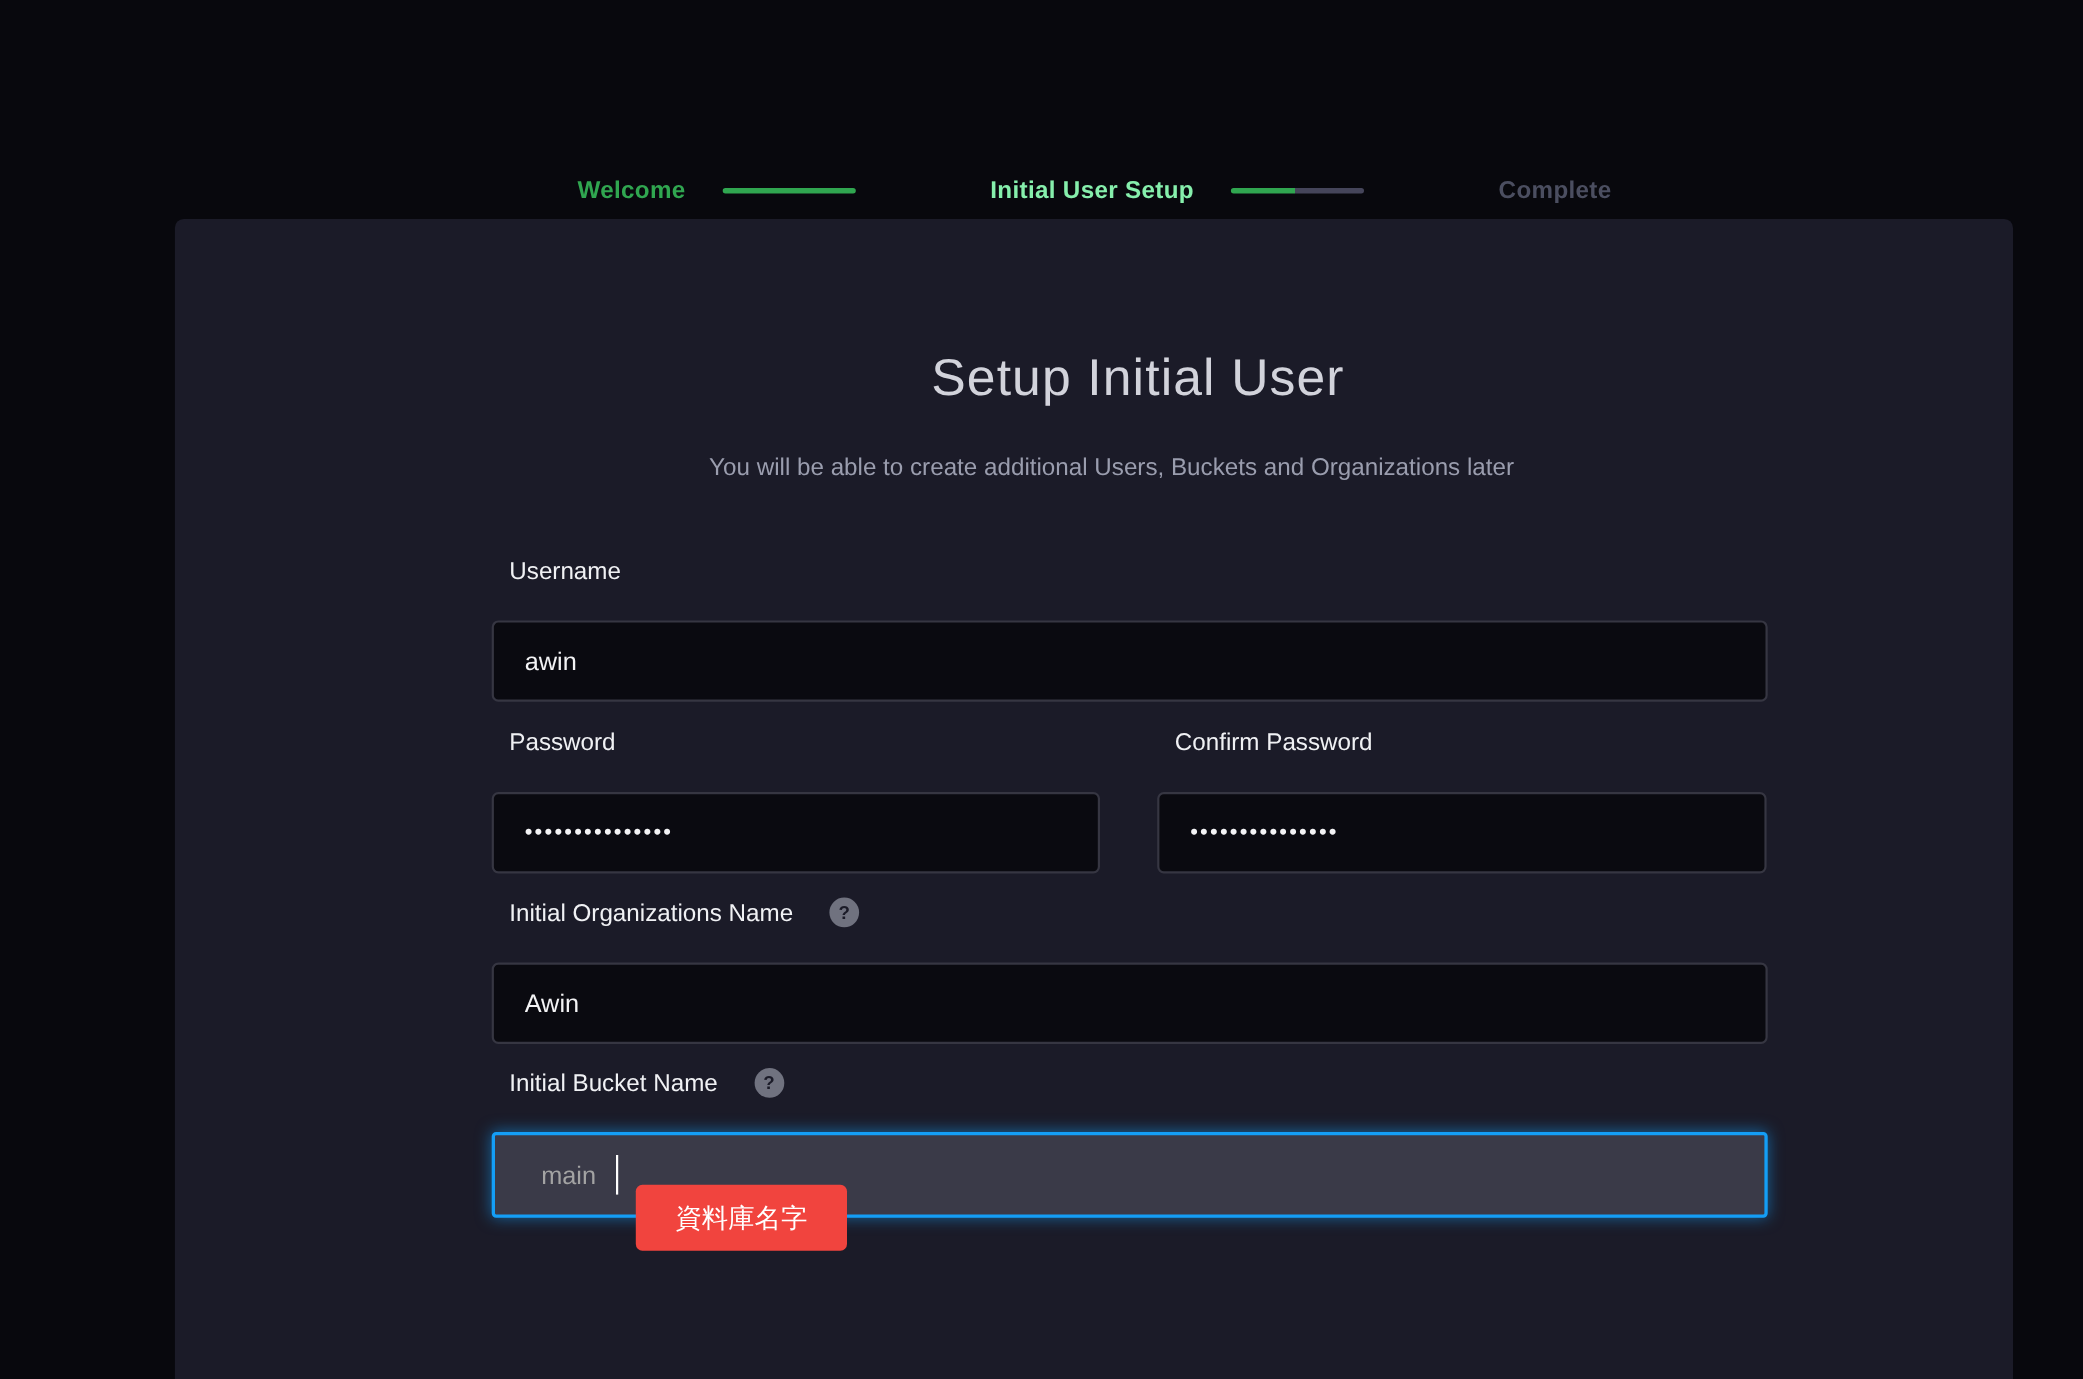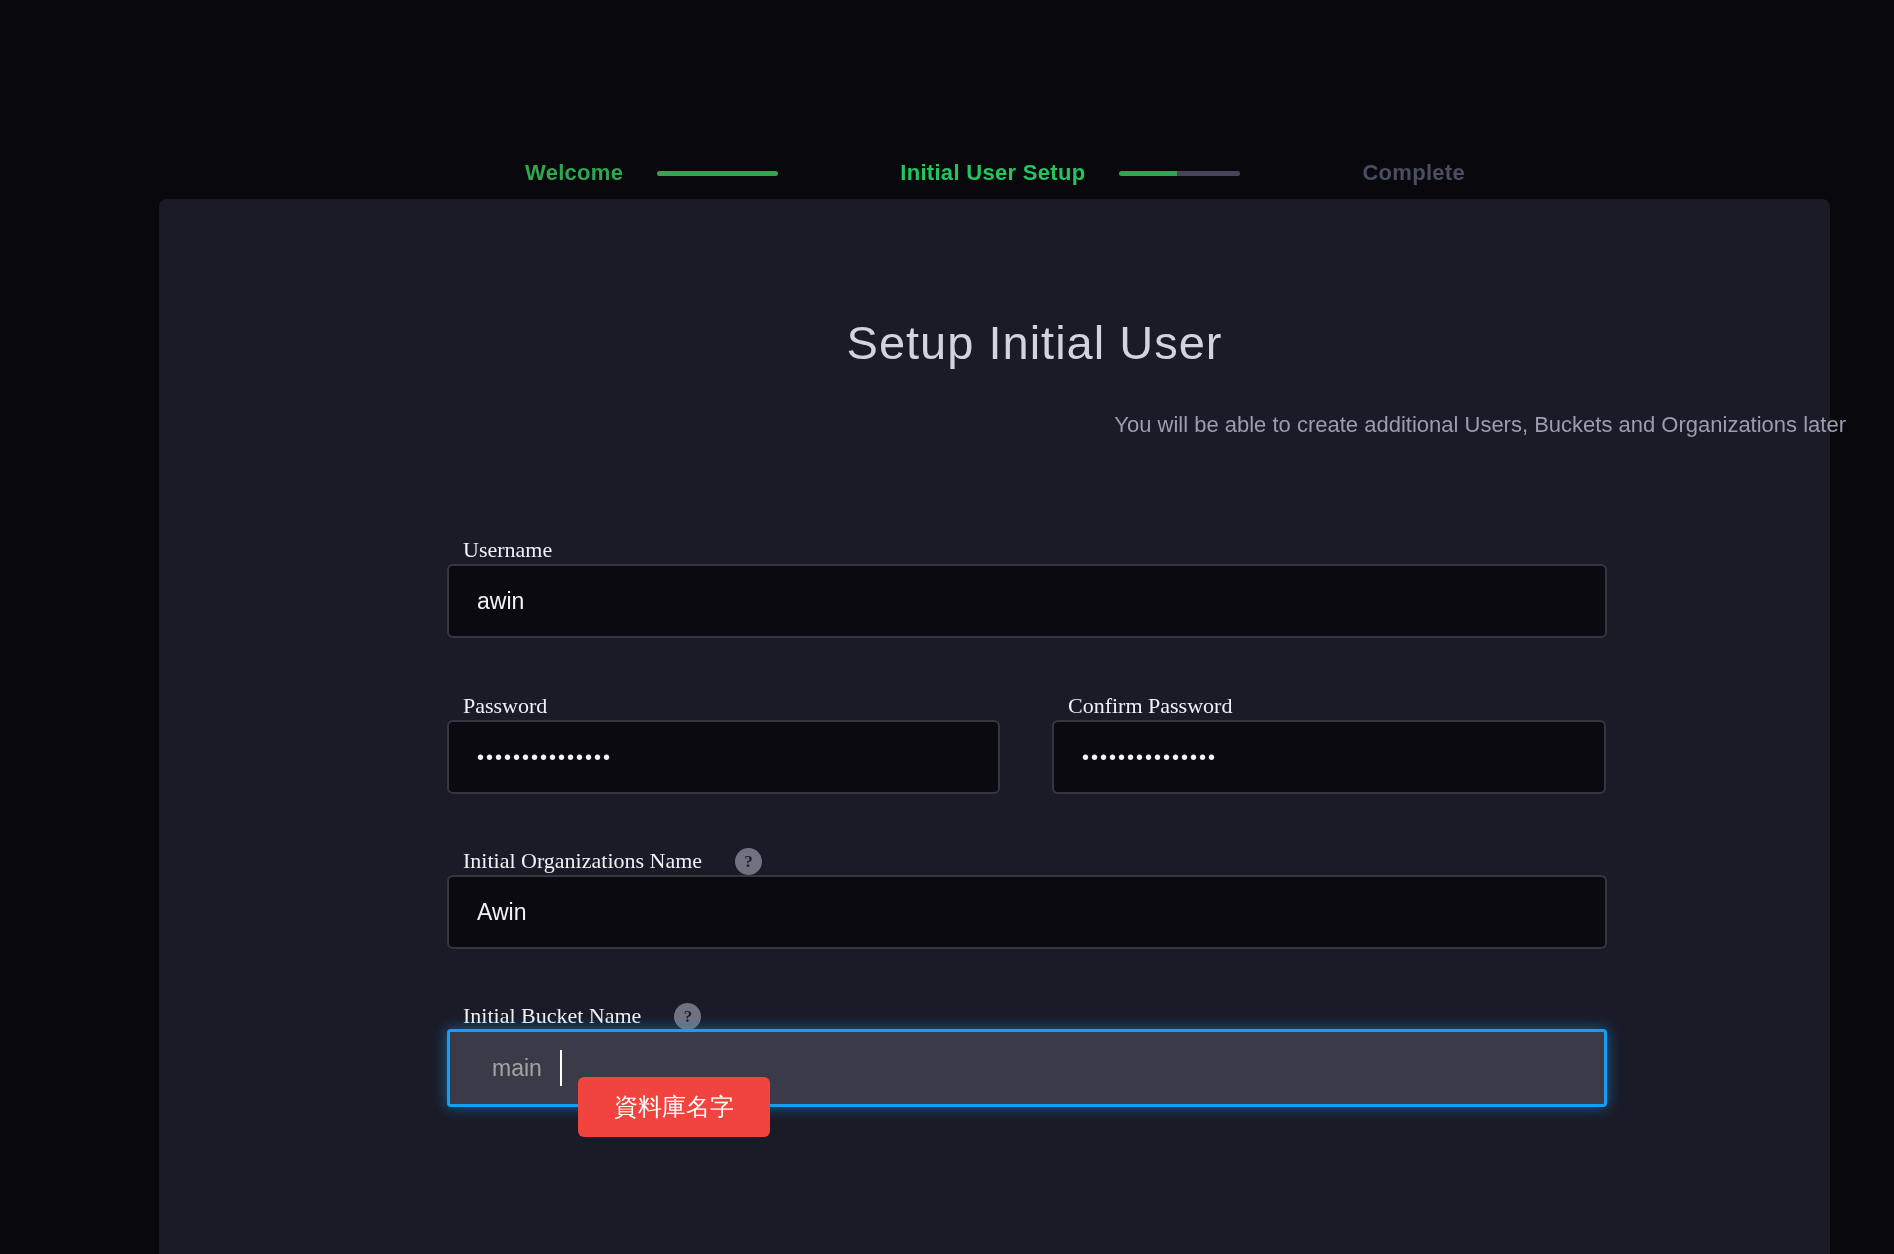--- a/index.html
+++ b/index.html
@@ -13,46 +13,46 @@
 
   
   .stepper {
     position:absolute; top:80px; left:0; width:100%;
     display:flex; justify-content:center; align-items:center;
   }
   .step { display:flex; align-items:center; }
   .step + .step { margin-left:74px; }
   .step-label { font-size:22px; font-weight:700; letter-spacing:.3px; }
   .step.complete .step-label { color:#30a650; }
-  .step.current  .step-label { color:#22c55e; }
+  .step.current  .step-label { color:#86efac; }
   .step.upcoming .step-label { color:#4b4e60; }
   .step-line { width:121px; height:5px; border-radius:3px; margin-left:18px; }
   .step.complete .step-line { background:#30a650; }
   .step.current  .step-line { background:linear-gradient(to right,#30a650 0 48%,#45455a 48% 100%); }
 
   
   .card {
     position:absolute; left:111px; top:151px; width:1671px; height:1103px;
     background:#1b1b28; border-radius:8px 8px 0 0;
   }
   .page-title {
     position:absolute; top:100px; left:0; width:100%;
     text-align:center; font-size:47px; font-weight:300;
     color:#d2d3db; letter-spacing:1px;padding-left:48px;
   }
   .page-subtitle {
     position:absolute; top:197px; left:0; width:100%;
-    text-align:right; font-size:22px; color:#9a9dae;
+    text-align:center; font-size:22px; color:#9a9dae;
   }
 
   
   .form { position:absolute; left:256px; top:0; width:1160px; height:100%; }
   .field-label {
-    position:absolute; display:flex; align-items:flex-start;
-    font-size:22px; font-weight:500; color:#f0f1f4; height:27px;font-family:Liberation Serif, serif;
+    position:absolute; display:flex; align-items:flex-end;
+    font-size:22px; font-weight:500; color:#f0f1f4; height:27px;
   }
   .help-icon {
     width:27px; height:27px; margin-left:17px; border-radius:50%;
     background:#70727f; color:#1b1b28; font-size:17px; font-weight:700;
     display:inline-flex; align-items:center; justify-content:center;
     cursor:default;
   }
   .text-input {
     position:absolute; height:74px; padding:0 28px;
     background:#0a0a10; border:2px solid #363642; border-radius:6px;

